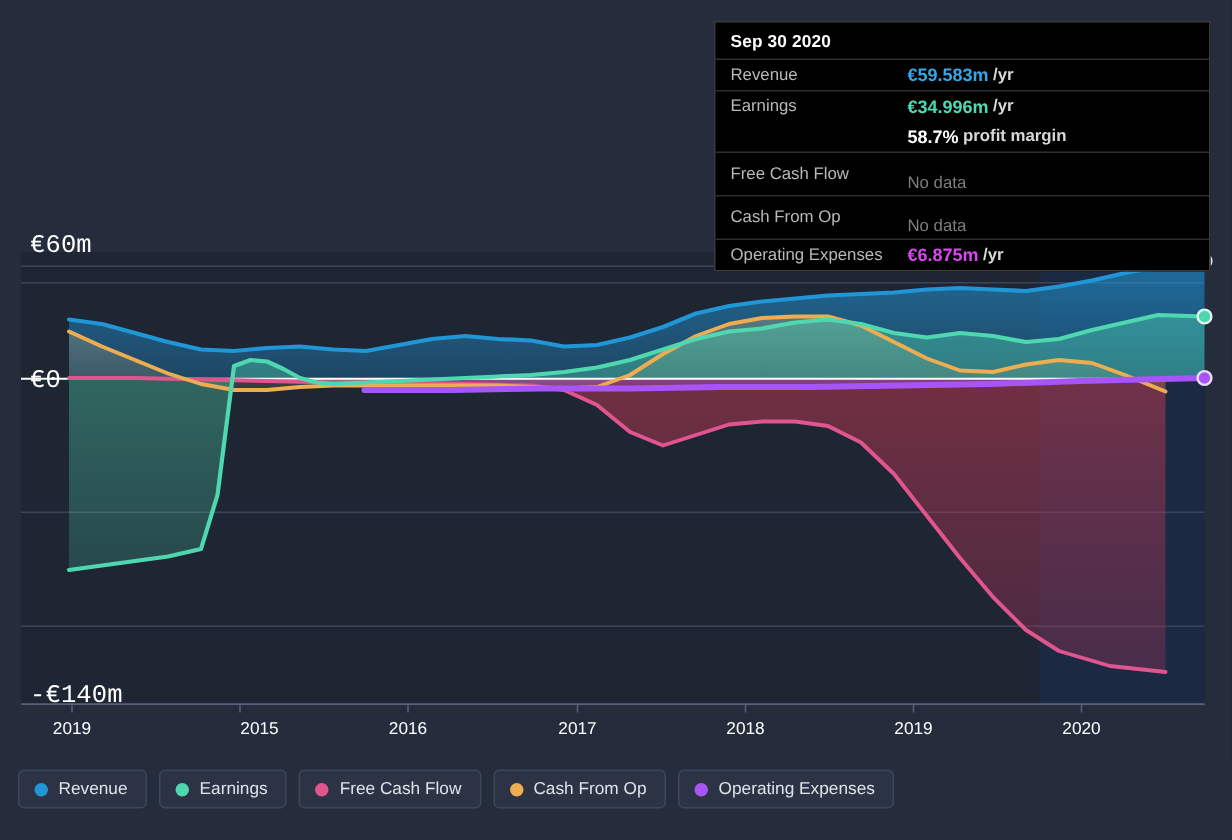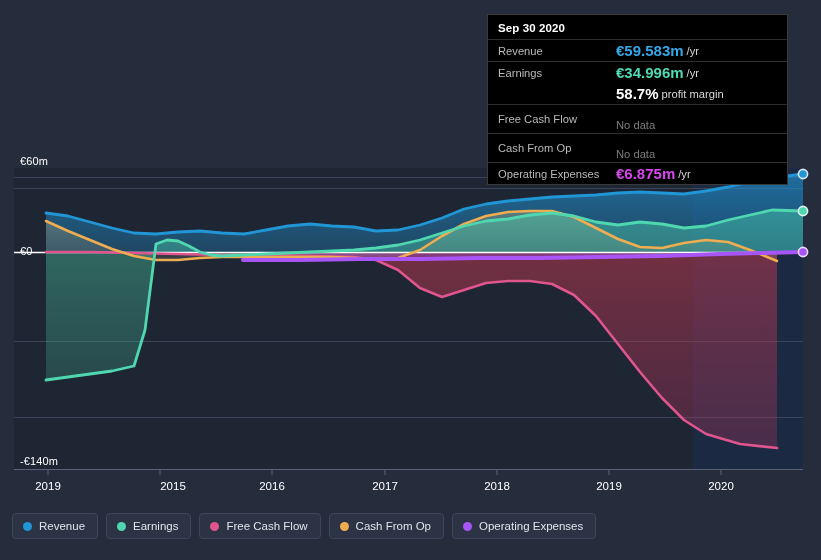--- a/index.html
+++ b/index.html
@@ -22,45 +22,45 @@
     left: 0; top: 0;
     width: 821px;
     height: 500px;
   }
   #plot-svg { display: block; }
 
   
   .y-label {
     position: absolute;
     color: #ffffff;
-    font-size: 11px;
-    font-family: Liberation Sans, sans-serif;
+    font-size: 17px;
+    font-family: Liberation Mono, monospace;
     white-space: nowrap;
     letter-spacing: 0.1px;
   }
   #y-top   { left: 20px; top: 155px; }
   #y-zero  { left: 20px; top: 245px; }
   #y-bot   { left: 20px; top: 455px; text-align: right; }
 
   .x-label {
     position: absolute;
     top: 480px;
     color: #ffffff;
     font-size: 11.5px;
     font-family: "Liberation Sans", sans-serif;
     transform: translateX(-50%);
     white-space: nowrap;
   }
 
   
   #tooltip {
     position: absolute;
-    left: 487px;
+    left: 476px;
     top: 14px;
-    width: 301px;
+    width: 331px;
     background: #000000;
     border: 1px solid #3a3a3a;
     padding: 0;
     box-sizing: border-box;
   }
   #tooltip-title {
     color: #ffffff;
     font-size: 11.5px;
     font-weight: bold;
     padding: 7px 10px 5px 10px;
@@ -75,28 +75,28 @@
   }
   .tt-row.no-border { border-top: none; }
   .tt-key {
     color: #b9b9b9;
     font-size: 11.2px;
     width: 118px;
     flex: none;
     white-space: nowrap;
   }
   .tt-val {
-    font-size: 15px;
+    font-size: 12px;
     font-weight: bold;
     white-space: nowrap;
   }
   .tt-unit {
     color: #d8d8d8;
     font-size: 11.2px;
-    font-weight: normal;
+    font-weight: bold;
     margin-left: 3px;
     white-space: nowrap;
   }
   .tt-nodata {
     color: #7d7d7d;
     font-size: 11.2px;
     font-weight: normal;
     margin-top: 12px;
   }
   .tt-sub-key { width: 118px; flex: none; }

